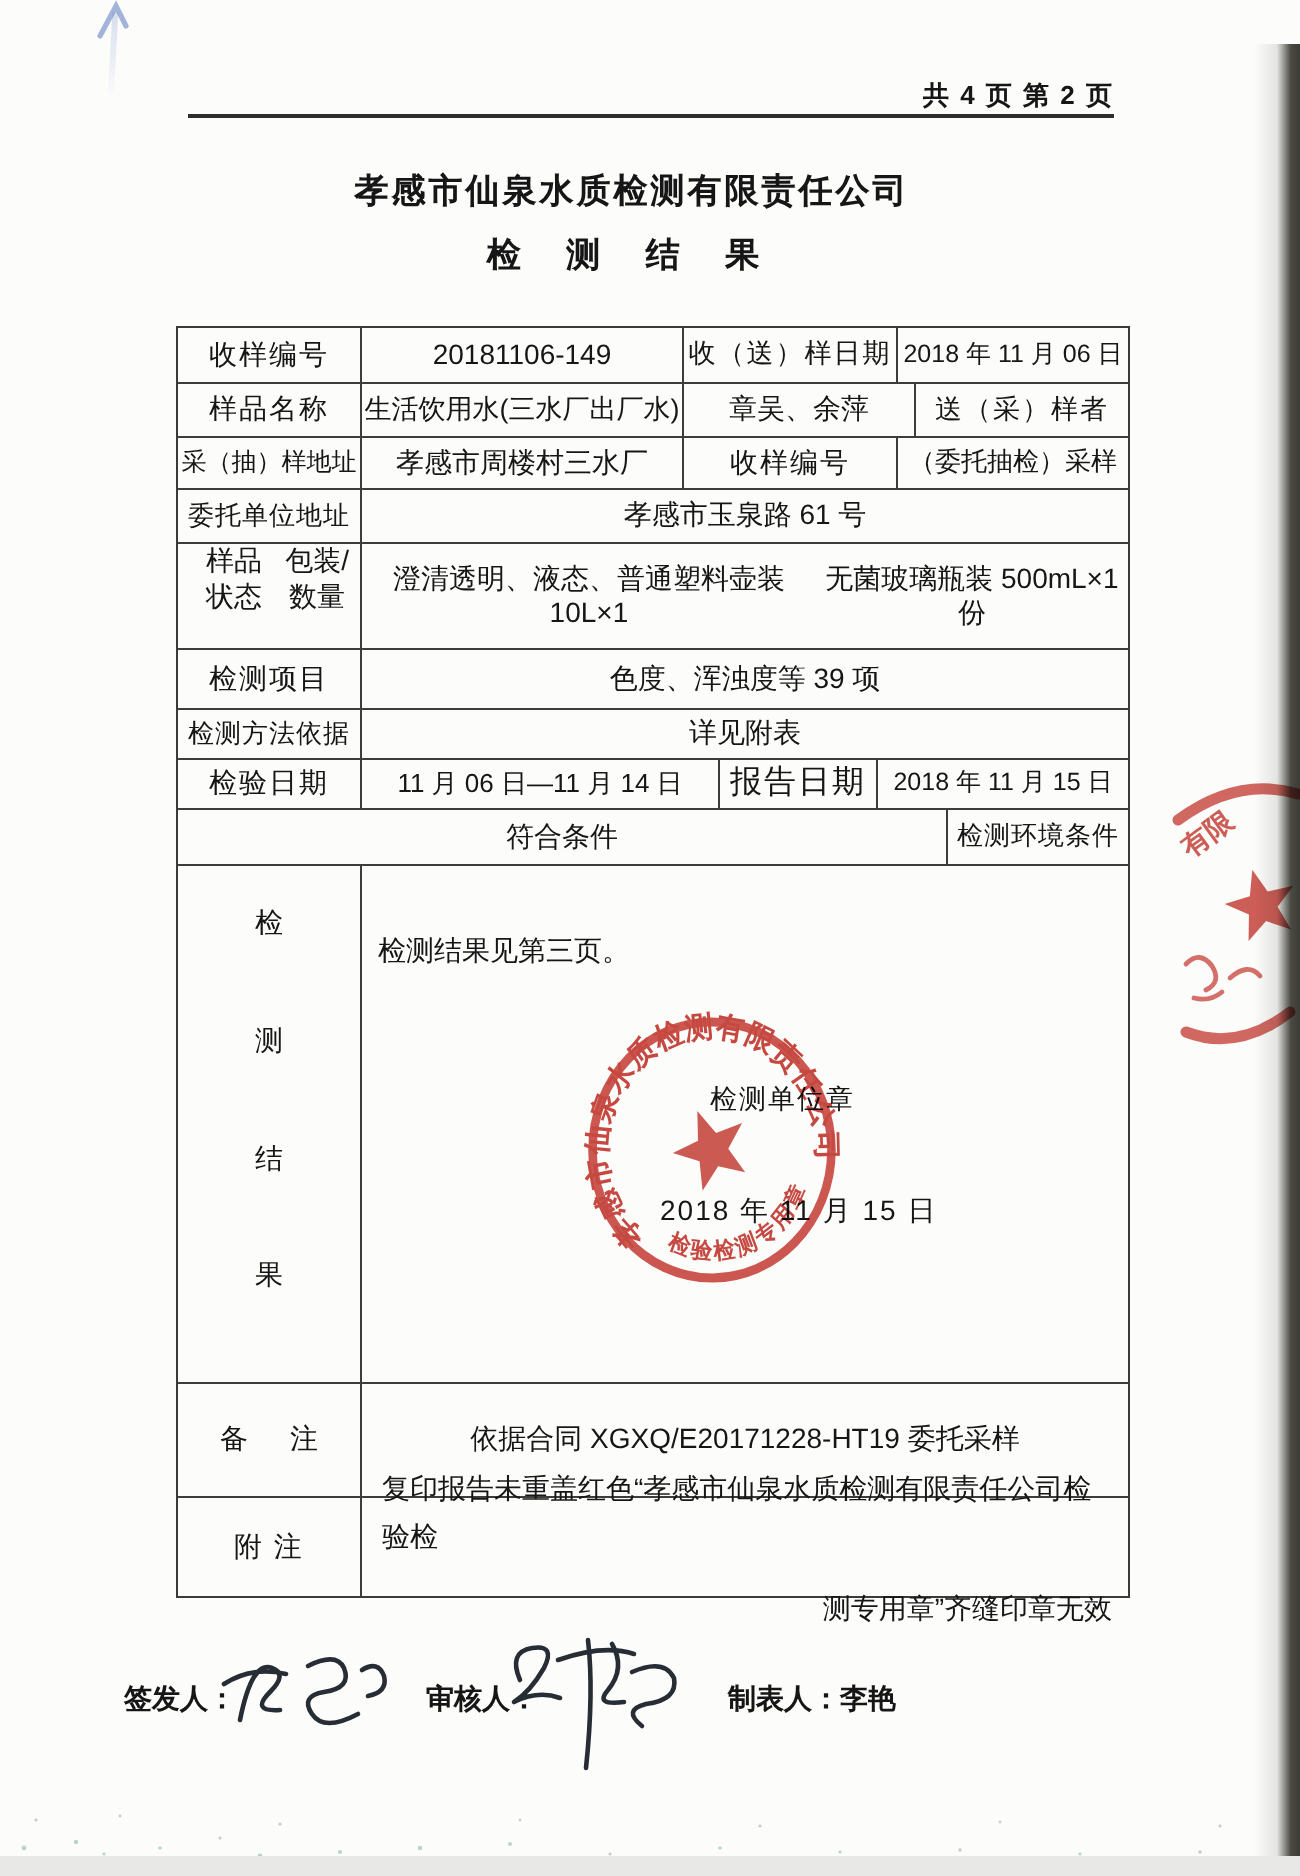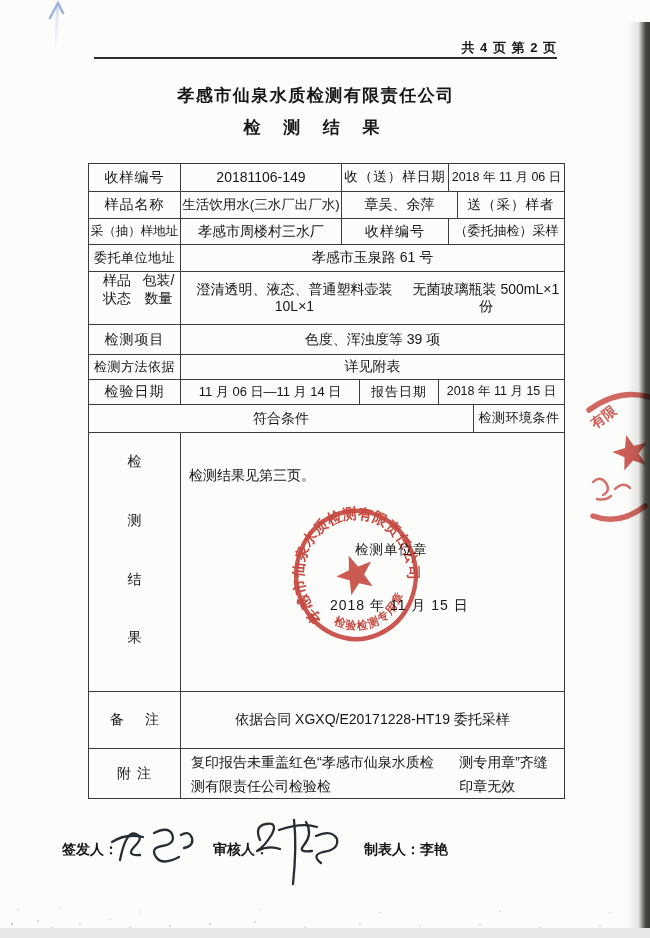--- a/index.html
+++ b/index.html
@@ -30,21 +30,21 @@
   .gB2{width:179px;flex:0 0 179px;}
   .gB3{width:79px;flex:0 0 79px;}
   .rest{flex:1 1 auto;}
   .stack{flex-direction:row;justify-content:space-evenly;align-items:flex-start;padding-left:8px;}
   .stack-c{flex-direction:row;justify-content:space-evenly;align-items:center;}
   .vlabel{flex-direction:column;justify-content:space-between;align-items:center;padding:20px 0 44px;}
   .result-cell{position:relative;display:block;}
   .result-note{position:absolute;left:8px;top:34px;font-size:14px;}
   .seal-caption{position:absolute;left:174px;top:109px;font-size:13.5px;letter-spacing:1px;}
   .seal-date{position:absolute;left:149px;top:164px;font-size:14px;letter-spacing:1px;}
-  .appendix-val{flex-direction:row;align-items:center;justify-content:center;padding:2px 8px 2px 10px;text-align:left;gap:12px;}
+  .appendix-val{flex-direction:column;align-items:flex-end;justify-content:center;padding:2px 8px 2px 10px;text-align:left;gap:12px;}
   .appendix-val .ln{line-height:24px;}
   
   .seal{mix-blend-mode:multiply;opacity:.92;}
   .seal-main{left:286px;top:500px;}
   .edge-seal{left:583px;top:383px;mix-blend-mode:multiply;opacity:.9;}
   
   .sig-label{top:841px;font-size:14px;font-weight:bold;}
   .l-issuer{left:62px;}
   .l-reviewer{left:213px;}
   .l-preparer{left:364px;}
@@ -120,21 +120,21 @@
     </div>
 
     <div class="trow" style="height:25px;">
       <div class="tc col-label" style="font-size:13px;letter-spacing:.5px;">检测方法依据</div>
       <div class="tc rest">详见附表</div>
     </div>
 
     <div class="trow" style="height:25px;">
       <div class="tc col-label lab">检验日期</div>
       <div class="tc gB2" style="font-size:13px;">11 月 06 日—11 月 14 日</div>
-      <div class="tc gB3 lab" style="font-size:13px;">报告日期</div>
+      <div class="tc gB3 lab" style="font-size:16px;">报告日期</div>
       <div class="tc rest small">2018 年 11 月 15 日</div>
     </div>
 
     <div class="trow" style="height:28px;">
       <div class="tc rest">符合条件</div>
       <div class="tc col-label" style="font-size:13px;letter-spacing:.5px;">检测环境条件</div>
     </div>
 
     <div class="trow" style="height:259px;">
       <div class="tc col-label vlabel">

